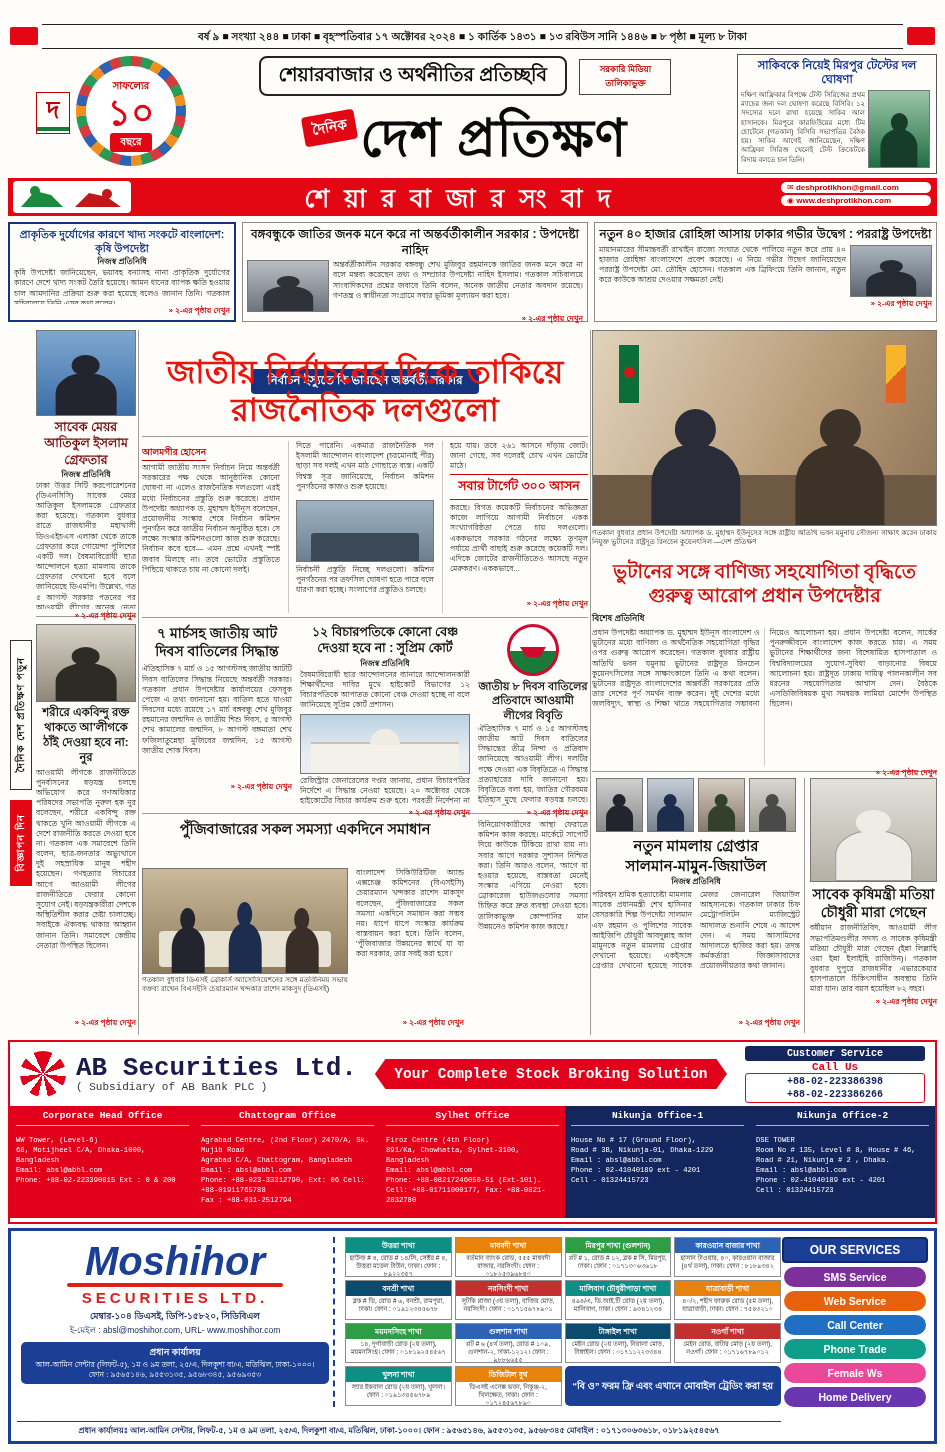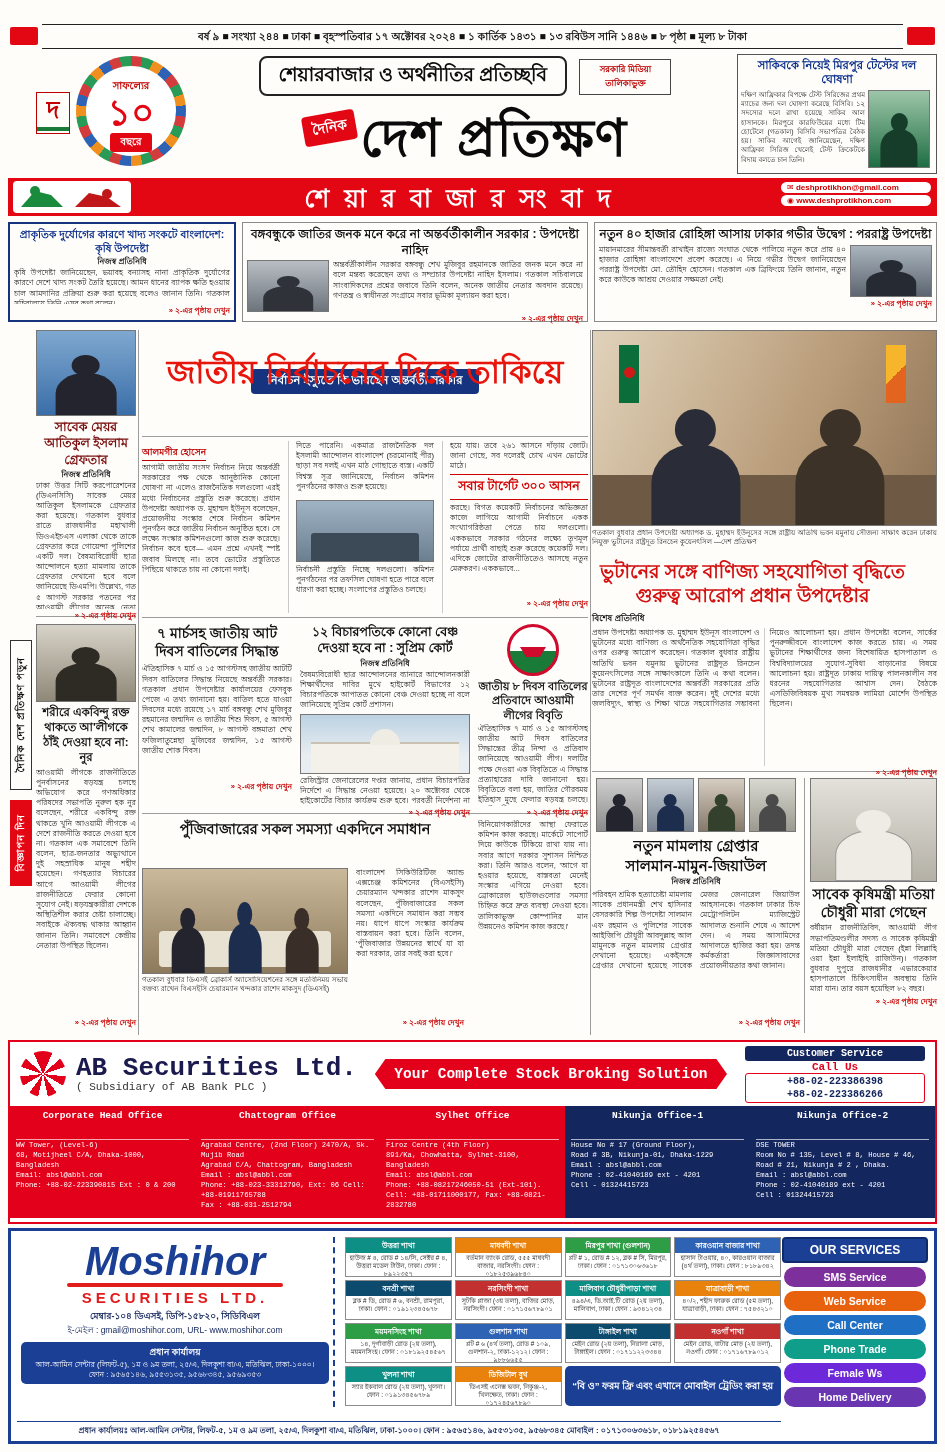--- a/index.html
+++ b/index.html
@@ -23,35 +23,35 @@
 .bh{font-weight:800;color:#d31111;font-size:19px;line-height:1.25;text-align:center;}
 .mh{font-weight:800;color:#111;line-height:1.3;text-align:center;}
 .banner{background:#e30613;}
 .pill{background:#fff;border-radius:8px;color:#c00;font-size:8px;font-weight:bold;padding:1px 6px;margin:2px 0;white-space:nowrap;}
 .box{border:1px solid #8a8a8a;padding:4px;}
 .box-blue{border:2px solid #16337f;}
 .bh-blue{color:#0b2e8a;font-weight:800;}
 .abwrap{border:2px solid #e2001a;background:#fff;font-family:Liberation Mono, monospace;}
 .abc{flex:1;padding:4px 6px;color:#fff;background:#e2001a;}
 .abc.navy{background:#14265e;}
-.abc .t{font-weight:bold;font-size:9.5px;text-align:center;border-bottom:1px solid rgba(255,255,255,.65);padding-bottom:18px;margin-bottom:0;}
+.abc .t{font-weight:bold;font-size:9.5px;text-align:center;border-bottom:1px solid rgba(255,255,255,.65);padding-bottom:4px;margin-bottom:9px;}
 .abc .l{font-size:7.2px;line-height:1.4;}
 .ribbon{background:#e2001a;color:#fff;font-weight:800;font-size:14.5px;display:flex;align-items:center;justify-content:center;clip-path:polygon(3% 0,97% 0,100% 50%,97% 100%,3% 100%,0 50%);}
 .moshwrap{border:3px solid #1b3f94;background:#fff;}
 .br{border:1px solid #8d8d8d;background:#fff;overflow:hidden;}
 .brh{color:#fff;font-weight:bold;font-size:7.4px;text-align:center;padding:1.5px 1px;}
 .bra{font-size:6.4px;line-height:1.28;text-align:center;padding:1px 2px;color:#222;}
 .br:nth-child(6n+1) .brh{background:#0e8f85}
 .br:nth-child(6n+2) .brh{background:#e8820c}
 .br:nth-child(6n+3) .brh{background:#2e9e46}
 .br:nth-child(6n+4) .brh{background:#2d62b5}
 .br:nth-child(6n+5) .brh{background:#0c4a6e}
 .br:nth-child(6n+6) .brh{background:#c2312f}
 .svc{height:20px;border-radius:10px;color:#fff;font-weight:bold;font-size:10.5px;display:flex;align-items:center;justify-content:center;margin:4px 2px;}
-.svc1{background:#7d2f9b}.svc2{background:#e8610c}.svc3{background:#1f6fc4}.svc4{background:#0e9e8a}.svc5{background:#6d28d9}.svc6{background:#6a35b0}
+.svc1{background:#7d2f9b}.svc2{background:#e8610c}.svc3{background:#1f6fc4}.svc4{background:#0e9e8a}.svc5{background:#ec4899}.svc6{background:#6a35b0}
 .vtext{writing-mode:vertical-rl;transform:rotate(180deg);font-weight:bold;font-size:10px;letter-spacing:1px;}
 </style>
 </head>
 <body>
 
 <div class="page">
 
   <div class="abs" style="left:10px;top:27px;width:28px;height:18px;background:#e30613;border-radius:2px;"></div>
   <div class="abs" style="right:10px;top:27px;width:28px;height:18px;background:#e30613;border-radius:2px;"></div>
   <div class="abs c" style="left:42px;right:42px;top:24px;height:25px;border-top:1px solid #222;border-bottom:1px solid #222;font-size:10.5px;font-weight:bold;line-height:23px;color:#111;">বর্ষ ৯ ■ সংখ্যা ২৪৪ ■ ঢাকা ■ বৃহস্পতিবার ১৭ অক্টোবর ২০২৪ ■ ১ কার্তিক ১৪৩১ ■ ১৩ রবিউস সানি ১৪৪৬ ■ ৮ পৃষ্ঠা ■ মূল্য ৮ টাকা</div>
@@ -166,20 +166,21 @@
     <div class="c mh" style="font-size:11.5px;margin-top:3px;">শরীরে একবিন্দু রক্ত থাকতে আ'লীগকে ঠাঁই দেওয়া হবে না: নুর</div>
     <div class="tiny" style="height:248px;margin-top:3px;">আওয়ামী লীগকে রাজনীতিতে পুনর্বাসনের ষড়যন্ত্র চলছে অভিযোগ করে গণঅধিকার পরিষদের সভাপতি নুরুল হক নুর বলেছেন, শরীরে একবিন্দু রক্ত থাকতে খুনি আওয়ামী লীগকে এ দেশে রাজনীতি করতে দেওয়া হবে না। গতকাল এক সমাবেশে তিনি বলেন, ছাত্র-জনতার অভ্যুত্থানে দুই সহস্রাধিক মানুষ শহীদ হয়েছেন। গণহত্যার বিচারের আগে আওয়ামী লীগের রাজনীতিতে ফেরার কোনো সুযোগ নেই। ষড়যন্ত্রকারীরা দেশকে অস্থিতিশীল করার চেষ্টা চালাচ্ছে। সবাইকে ঐক্যবদ্ধ থাকার আহ্বান জানান তিনি। সমাবেশে কেন্দ্রীয় নেতারা উপস্থিত ছিলেন।</div>
     <div class="pref">» ২-এর পৃষ্ঠায় দেখুন</div>
   </div>
 
   <div class="abs c" style="left:142px;top:330px;width:446px;">
     <span class="kicker">নির্বাচন ইস্যুতে কি ভাবছেন অন্তর্বর্তী সরকার</span>
   </div>
   <div class="abs" style="left:142px;top:354px;width:446px;">
     <div class="lead-h">জাতীয় নির্বাচনের দিকে তাকিয়ে</div>
+    <div class="lead-h">রাজনৈতিক দলগুলো</div>
   </div>
   <div class="abs rule" style="left:142px;top:436px;width:446px;height:1px;"></div>
   <div class="abs" style="left:142px;top:441px;width:446px;height:172px;display:flex;gap:8px;">
     <div style="flex:1;">
       <div style="font-size:9px;font-weight:bold;color:#b00;border-bottom:1px solid #b00;display:inline-block;margin-bottom:2px;">আলমগীর হোসেন</div>
       <div class="tiny" style="height:152px;">আগামী জাতীয় সংসদ নির্বাচন নিয়ে অন্তর্বর্তী সরকারের পক্ষ থেকে আনুষ্ঠানিক কোনো ঘোষণা না এলেও রাজনৈতিক দলগুলো এরই মধ্যে নির্বাচনের প্রস্তুতি শুরু করেছে। প্রধান উপদেষ্টা অধ্যাপক ড. মুহাম্মদ ইউনূস বলেছেন, প্রয়োজনীয় সংস্কার শেষে নির্বাচন কমিশন পুনর্গঠন করে জাতীয় নির্বাচন অনুষ্ঠিত হবে। সে লক্ষ্যে সংস্কার কমিশনগুলো কাজ শুরু করেছে। নির্বাচন কবে হবে— এমন প্রশ্নে এখনই স্পষ্ট জবাব মিলছে না। তবে ভোটের প্রস্তুতিতে পিছিয়ে থাকতে চায় না কোনো দলই।</div>
     </div>
     <div style="flex:1;border-left:1px solid #c9c9c9;padding-left:7px;">
       <div class="tiny" style="height:56px;">দিতে পারেনি। একমাত্র রাজনৈতিক দল ইসলামী আন্দোলন বাংলাদেশ (চরমোনাই পীর) ছাড়া সব দলই এখন মাঠ গোছাতে ব্যস্ত। একটি বিশ্বস্ত সূত্র জানিয়েছে, নির্বাচন কমিশন পুনর্গঠনের কাজও শুরু হয়েছে।</div>
       <div class="photo" style="width:100%;height:62px;background:linear-gradient(#9fb3c4,#6b7f91);margin:3px 0;">
@@ -198,21 +199,21 @@
   <div class="abs photo" style="left:592px;top:330px;width:345px;height:196px;background:linear-gradient(115deg,#e0d2ba,#b89b78 60%,#8d7356);">
     <div class="abs" style="left:0;bottom:0;width:100%;height:26%;background:#6e5a44;"></div>
     <div class="abs" style="left:26px;top:14px;width:20px;height:58px;background:#0b6e3a;">
         <div class="abs" style="left:5px;top:22px;width:11px;height:11px;border-radius:50%;background:#d21919;"></div>
       </div>
     <div class="abs" style="right:30px;top:14px;width:20px;height:58px;background:linear-gradient(135deg,#f7b52c 50%,#e2641e 50%);"></div>
     <div class="sil" style="left:30%;width:26%;height:42%;background:#2a2d38;"></div>
     <div class="sil" style="left:72%;width:26%;height:42%;background:#3c3228;"></div>
   </div>
   <div class="abs cap" style="left:592px;top:529px;width:345px;height:28px;">গতকাল বুধবার প্রধান উপদেষ্টা অধ্যাপক ড. মুহাম্মদ ইউনূসের সঙ্গে রাষ্ট্রীয় অতিথি ভবন যমুনায় সৌজন্য সাক্ষাৎ করেন ঢাকায় নিযুক্ত ভুটানের রাষ্ট্রদূত রিনচেন কুয়েনৎসিল —দেশ প্রতিক্ষণ</div>
-  <div class="abs" style="left:580px;top:560px;width:345px;">
+  <div class="abs" style="left:592px;top:560px;width:345px;font-family:Liberation Serif, serif;">
     <div class="bh">ভুটানের সঙ্গে বাণিজ্য সহযোগিতা বৃদ্ধিতে</div>
     <div class="bh">গুরুত্ব আরোপ প্রধান উপদেষ্টার</div>
   </div>
   <div class="abs" style="left:592px;top:612px;width:345px;">
     <div style="font-size:8.5px;font-weight:bold;">বিশেষ প্রতিনিধি</div>
     <div class="tiny" style="height:138px;column-count:2;column-gap:10px;column-rule:1px solid #ccc;margin-top:2px;">প্রধান উপদেষ্টা অধ্যাপক ড. মুহাম্মদ ইউনূস বাংলাদেশ ও ভুটানের মধ্যে বাণিজ্য ও অর্থনৈতিক সহযোগিতা বৃদ্ধির ওপর গুরুত্ব আরোপ করেছেন। গতকাল বুধবার রাষ্ট্রীয় অতিথি ভবন যমুনায় ভুটানের রাষ্ট্রদূত রিনচেন কুয়েনৎসিলের সঙ্গে সাক্ষাৎকালে তিনি এ কথা বলেন। ভুটানের রাষ্ট্রদূত বাংলাদেশের অন্তর্বর্তী সরকারের প্রতি তার দেশের পূর্ণ সমর্থন ব্যক্ত করেন। দুই দেশের মধ্যে জলবিদ্যুৎ, স্বাস্থ্য ও শিক্ষা খাতে সহযোগিতার সম্ভাবনা নিয়েও আলোচনা হয়। প্রধান উপদেষ্টা বলেন, সার্কের পুনরুজ্জীবনে বাংলাদেশ কাজ করতে চায়। এ সময় ভুটানের শিক্ষার্থীদের জন্য বিশেষায়িত হাসপাতাল ও বিশ্ববিদ্যালয়ের সুযোগ-সুবিধা বাড়ানোর বিষয়ে আলোচনা হয়। রাষ্ট্রদূত ঢাকায় দায়িত্ব পালনকালীন সব ধরনের সহযোগিতার আশ্বাস দেন। বৈঠকে এসডিজিবিষয়ক মুখ্য সমন্বয়ক লামিয়া মোর্শেদ উপস্থিত ছিলেন।</div>
     <div class="pref">» ২-এর পৃষ্ঠায় দেখুন</div>
   </div>
 
   <div class="abs" style="left:142px;top:624px;width:150px;">
@@ -352,21 +353,21 @@
       </div>
     </div>
   </div>
 
   <div class="abs moshwrap" style="left:8px;top:1228px;width:929px;height:216px;">
     <div class="abs c" style="left:6px;top:6px;width:318px;height:170px;border-right:2px dashed #1b3f94;padding:4px;">
       <div style="font-size:40px;font-weight:800;font-style:italic;color:#1b3f94;line-height:1;">Moshihor</div>
       <div style="height:4px;background:#e21b1b;width:70%;margin:2px auto;border-radius:2px;"></div>
       <div style="font-size:15px;font-weight:800;color:#e21b1b;letter-spacing:4px;">SECURITIES LTD.</div>
       <div style="font-size:9px;font-weight:bold;color:#12255c;margin-top:3px;">মেম্বার-১০৪ ডিএসই, ডিপি-১৫৮২০, সিডিবিএল</div>
-      <div style="font-size:8.5px;color:#12255c;">ই-মেইল : gmail@moshihor.com, URL- www.moshihor.com</div>
+      <div style="font-size:8.5px;color:#12255c;">ই-মেইল : absl@moshihor.com, URL- www.moshihor.com</div>
       <div style="background:#1b3f94;color:#fff;border-radius:5px;padding:3px;margin-top:4px;">
         <div style="font-size:9px;font-weight:bold;">প্রধান কার্যালয়</div>
         <div class="pre" style="font-size:7.6px;line-height:1.35;">আল-আমিন সেন্টার (লিফট-৫), ১ম ও ৯ম তলা, ২৫/এ, দিলকুশা বা/এ, মতিঝিল, ঢাকা-১০০০।
 ফোন : ৯৫৬৫১৪৬, ৯৫৫৩১৩৫, ৯৫৬৮৩৪৫, ৯৫৬৯৩৫৩</div>
       </div>
     </div>
 
     <div class="abs" style="left:334px;top:6px;width:436px;height:170px;display:grid;grid-template-columns:repeat(4,1fr);grid-auto-rows:40px;gap:3px;">
       <div class="br">
           <div class="brh">উত্তরা শাখা</div>

